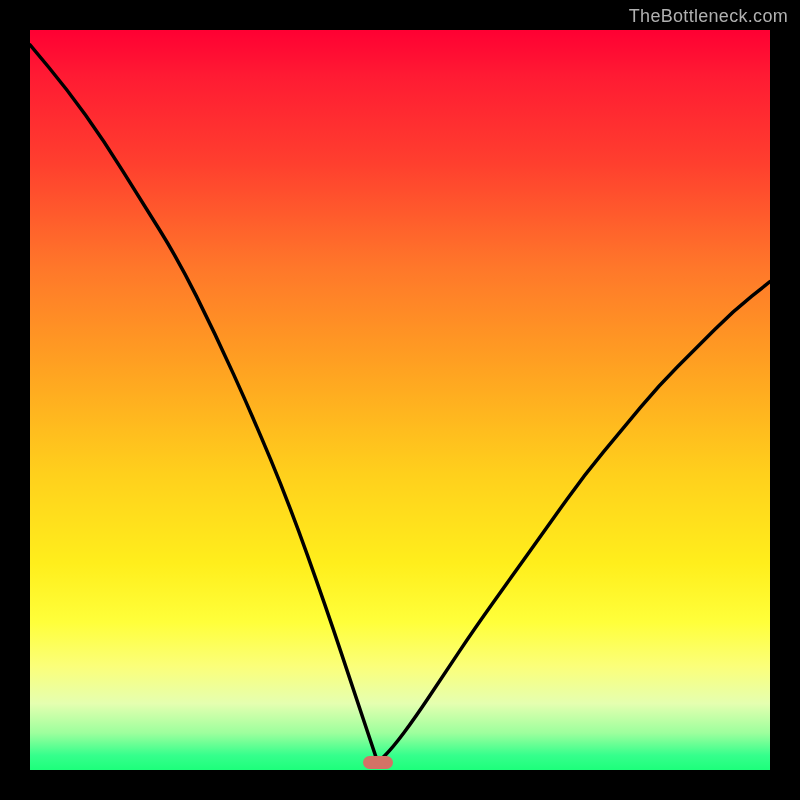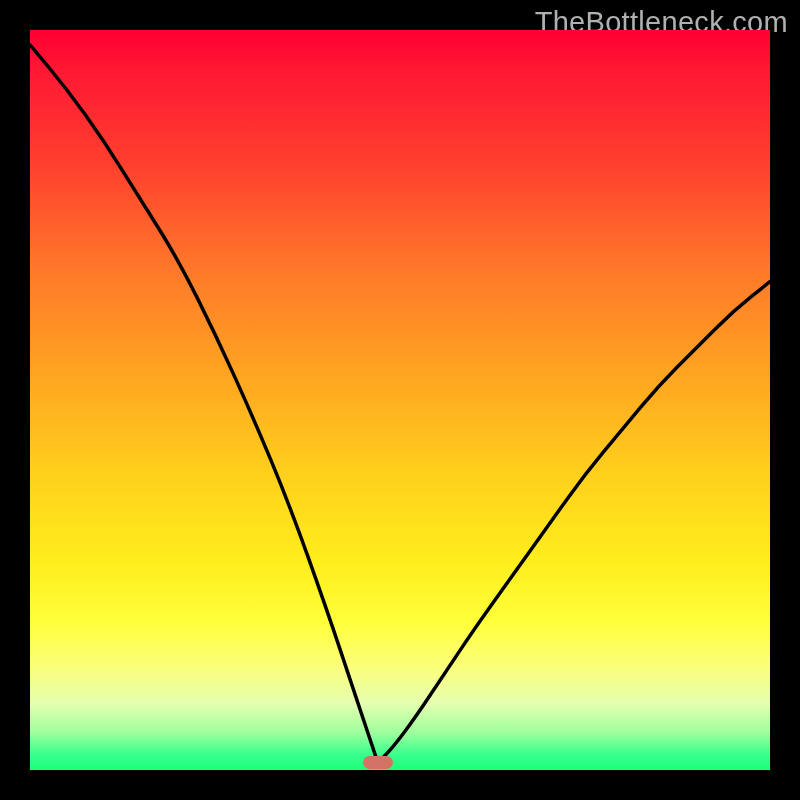--- a/index.html
+++ b/index.html
@@ -63,21 +63,21 @@
     width: 30px;
     height: 13px;
     background: #d47266;
     border-radius: 7px;
   }
   .watermark {
     position: absolute;
     top: 6px;
     right: 12px;
     color: #b0b0b0;
-    font-size: 29px;
+    font-size: 18px;
     letter-spacing: 0.3px;
   }
 </style>
 </head>
 <body>
 
 <div class="frame">
 
   <div class="watermark">TheBottleneck.com</div>
 

